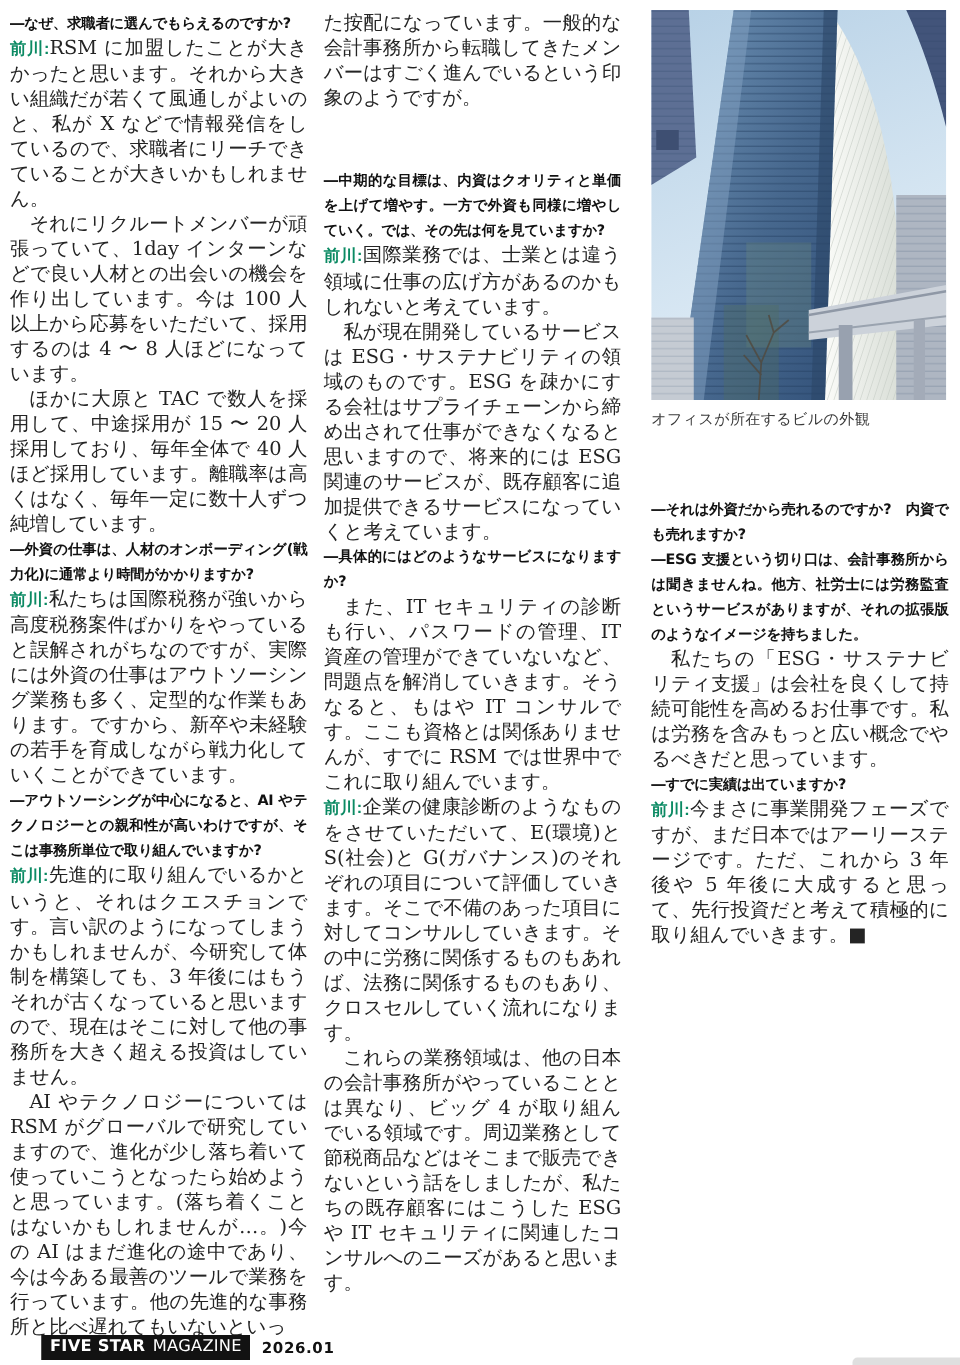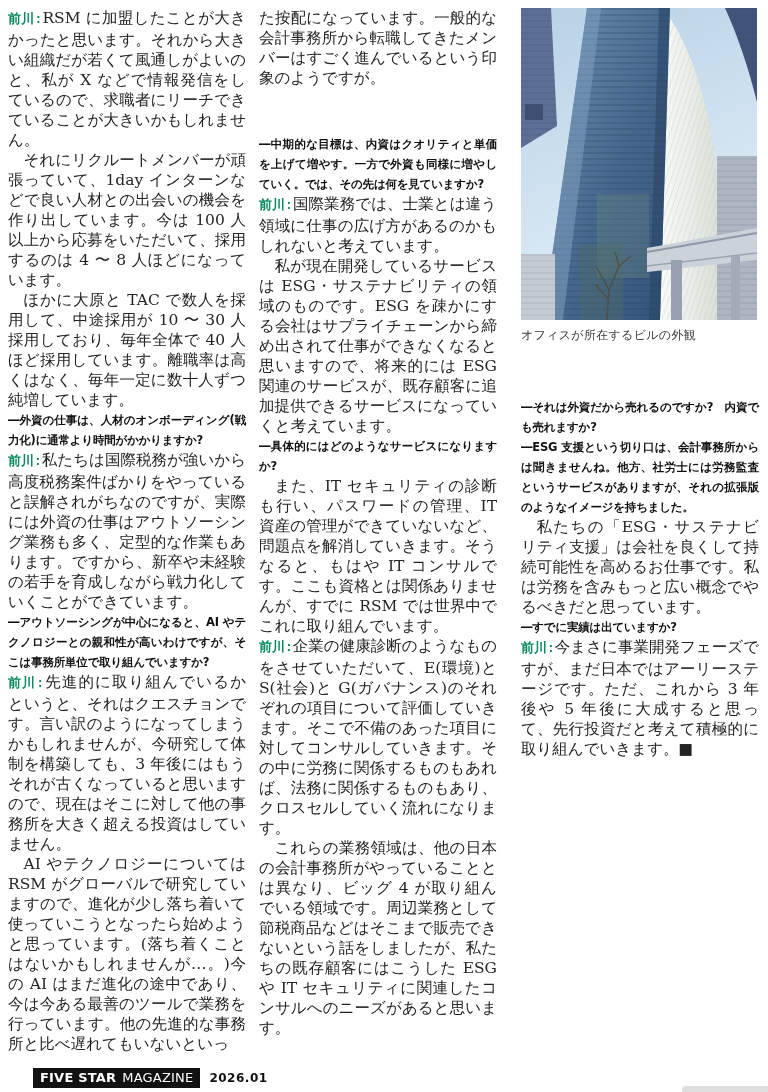--- a/index.html
+++ b/index.html
@@ -33,21 +33,21 @@
   .body{
     margin:0;
     font-size:15.5px;
     line-height:20px;
     color:#242424;
     text-align:justify;
     word-break:break-all;
   }
   .body.indent{text-indent:15.5px;}
   .speaker{
-    font-family:Liberation Mono, monospace;
+    font-family:Liberation Sans, sans-serif;
     font-weight:bold;
     font-size:13px;
     color:#0b8a63;
   }
   .heading{
     margin:0;
     font-family:"DejaVu Sans", sans-serif;
     font-weight:bold;
     font-size:19px;
     line-height:27px;
@@ -99,23 +99,24 @@
     background:#b9b9b9;
     opacity:0.45;
     border-radius:4px 0 0 0;
   }
 </style>
 </head>
 <body>
 
 <div class="columns">
   <div class="col col1">
+      <div class="q">―なぜ、求職者に選んでもらえるのですか?</div>
       <p class="body"><span class="speaker">前川:</span>RSM に加盟したことが大きかったと思います。それから大きい組織だが若くて風通しがよいのと、私が X などで情報発信をしているので、求職者にリーチできていることが大きいかもしれません。</p>
       <p class="body indent">それにリクルートメンバーが頑張っていて、1day インターンなどで良い人材との出会いの機会を作り出しています。今は 100 人以上から応募をいただいて、採用するのは 4 〜 8 人ほどになっています。</p>
-      <p class="body indent">ほかに大原と TAC で数人を採用して、中途採用が 10 〜 30 人採用しており、毎年全体で 40 人ほど採用しています。離職率は高くはなく、毎年一定に数十人ずつ純増しています。</p>
+      <p class="body indent">ほかに大原と TAC で数人を採用して、中途採用が 15 〜 20 人採用しており、毎年全体で 40 人ほど採用しています。離職率は高くはなく、毎年一定に数十人ずつ純増しています。</p>
       <div class="q">―外資の仕事は、人材のオンボーディング(戦力化)に通常より時間がかかりますか?</div>
       <p class="body"><span class="speaker">前川:</span>私たちは国際税務が強いから高度税務案件ばかりをやっていると誤解されがちなのですが、実際には外資の仕事はアウトソーシング業務も多く、定型的な作業もあります。ですから、新卒や未経験の若手を育成しながら戦力化していくことができています。</p>
       <div class="q">―アウトソーシングが中心になると、AI やテクノロジーとの親和性が高いわけですが、そこは事務所単位で取り組んでいますか?</div>
       <p class="body"><span class="speaker">前川:</span>先進的に取り組んでいるかというと、それはクエスチョンです。言い訳のようになってしまうかもしれませんが、今研究して体制を構築しても、3 年後にはもうそれが古くなっていると思いますので、現在はそこに対して他の事務所を大きく超える投資はしていません。</p>
       <p class="body indent">AI やテクノロジーについては RSM がグローバルで研究していますので、進化が少し落ち着いて使っていこうとなったら始めようと思っています。(落ち着くことはないかもしれませんが…。)今の AI はまだ進化の途中であり、今は今ある最善のツールで業務を行っています。他の先進的な事務所と比べ遅れてもいないといっ</p>
     </div>
   <div class="col col2">
       <p class="body">た按配になっています。一般的な会計事務所から転職してきたメンバーはすごく進んでいるという印象のようですが。</p>
       <div style="height: 30px;"></div>
       <div style="height: 16px;"></div>

